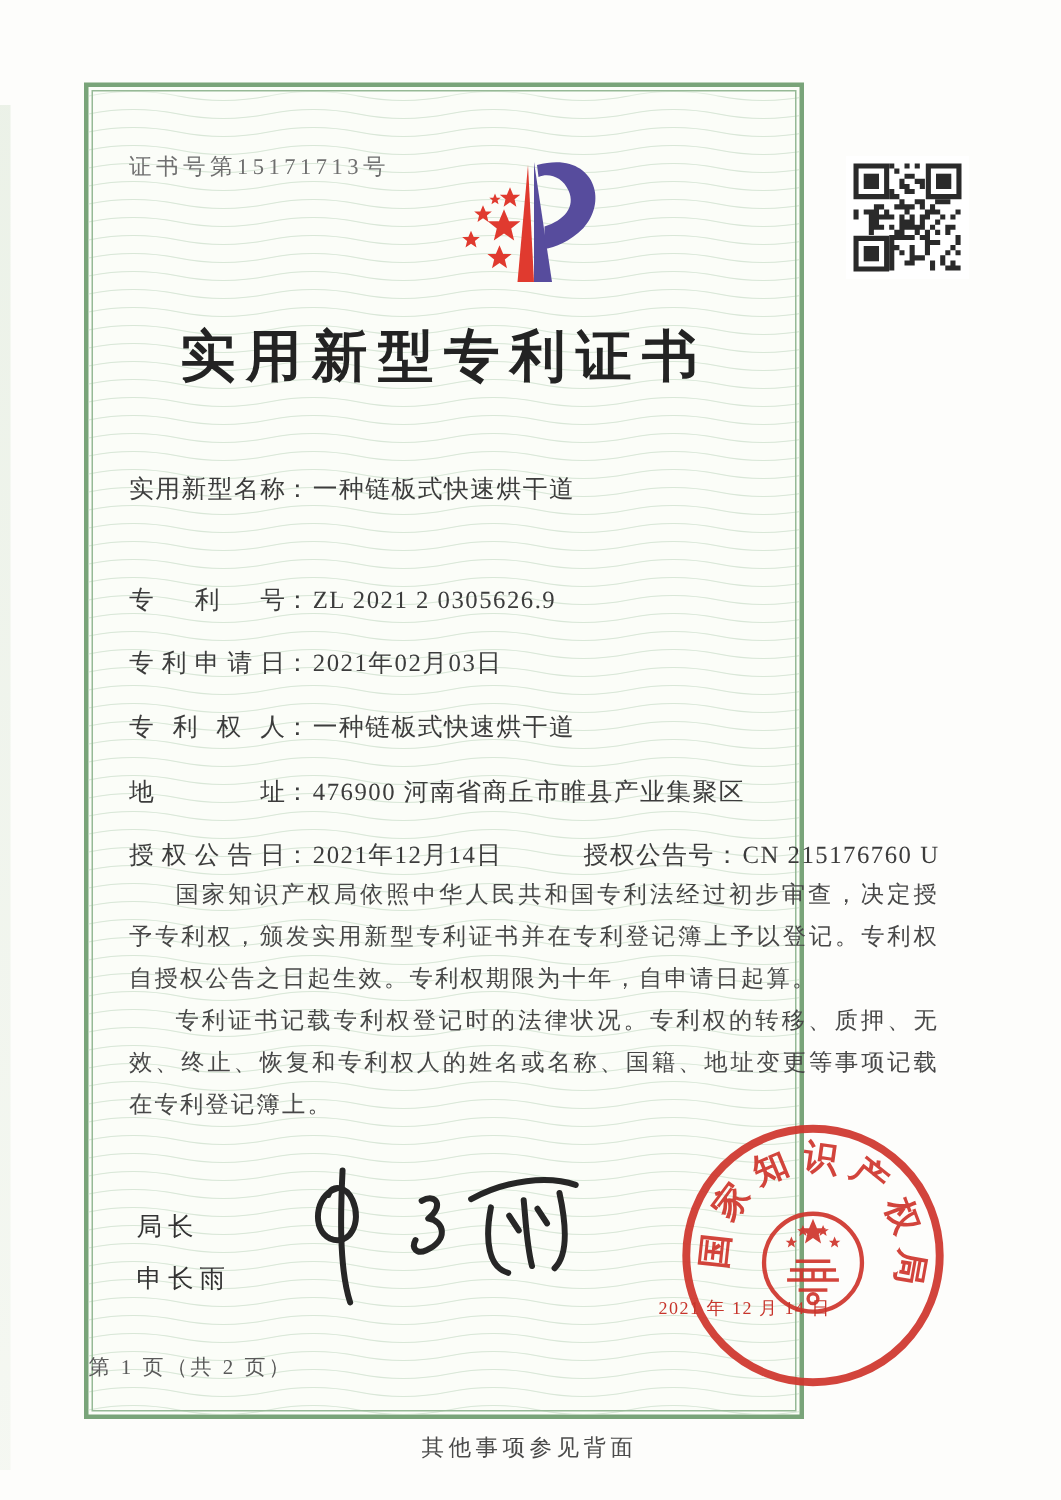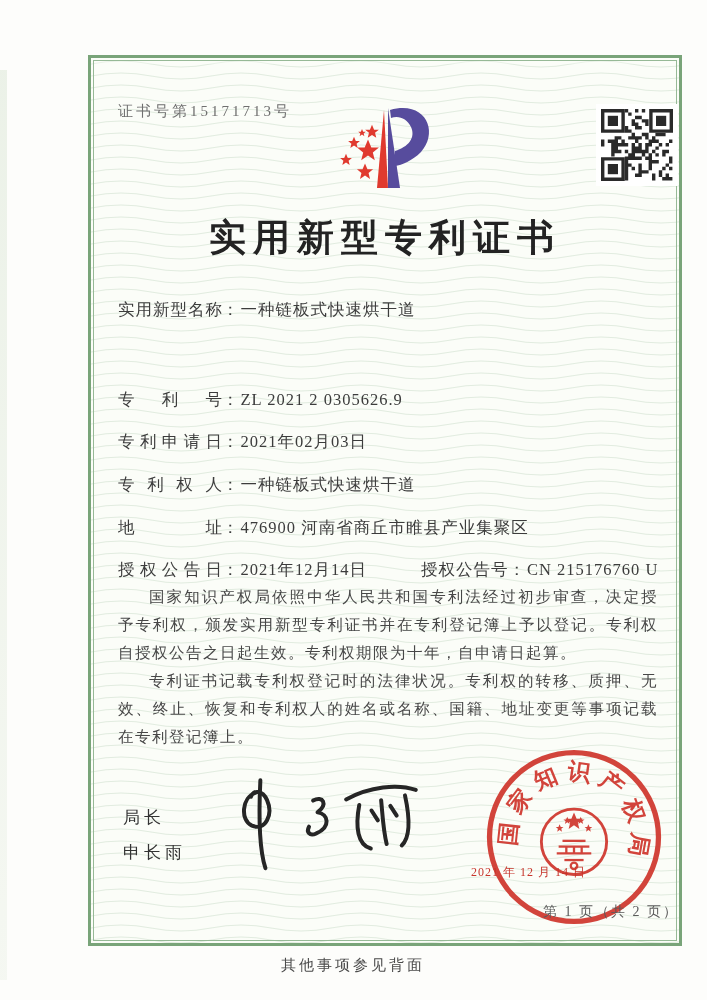--- a/index.html
+++ b/index.html
@@ -7,58 +7,58 @@
     width:707px;height:1000px;position:relative;overflow:hidden;
     background:#fdfdfb;
     font-family:"Liberation Serif","DejaVu Serif",serif;
     color:#3d3d3d;
   }
   
   .scan-edge{position:absolute;left:0;top:70px;width:7px;height:910px;
     background:linear-gradient(180deg,#dde8d8,#eef3ea);opacity:.55;}
 
   
-  .frame{position:absolute;left:56px;top:55px;width:594px;height:891px;
-    border:3px solid #79a479;background:#fbfdf8;box-sizing:border-box;margin-left:32px;}
+  .frame{position:absolute;left:56px;top:55px;width:480px;height:891px;
+    border:3px solid #79a479;background:#fbfdf8;box-sizing:border-box;}
   .frame-inner{position:absolute;inset:2px;border:1px solid #96b996;pointer-events:none;}
   .waves{position:absolute;inset:0;width:100%;height:100%;}
 
   .cert-no{position:absolute;left:27px;top:44px;font-size:15px;color:#6f6f6f;
     letter-spacing:3px;}
 
   .logo{position:absolute;left:240px;top:40px;width:112px;height:102px;}
   .qr{position:absolute;left:505px;top:46px;width:82px;height:82px;background:#fff;}
 
   .title{position:absolute;left:0;top:155px;width:100%;text-align:center;
     font-size:37px;font-weight:bold;letter-spacing:7px;color:#232323;}
 
   .field-row{position:absolute;left:27px;font-size:16.5px;color:#3c3c3c;white-space:nowrap;}
   .flabel{display:inline-block;width:104px;text-align:justify;text-align-last:justify;}
   .fcolon{margin-right:2px;}
   .fvalue{letter-spacing:1px;}
-  .row-1{top:241px}.row-2{top:288px}.row-3{top:331px}.row-4{top:373px}
+  .row-1{top:257px}.row-2{top:288px}.row-3{top:331px}.row-4{top:373px}
   .row-5{top:416px}.row-6{top:459px}.row-7{top:501px}
   .pair2{position:absolute;left:303px;top:0;}
   .pair2 .flabel2{letter-spacing:1px;}
 
   .body-text{position:absolute;left:27px;top:525px;width:540px;
     font-size:15.5px;line-height:28px;letter-spacing:1.5px;color:#474747;
     text-align:justify;}
   .body-text p{margin:0;text-indent:2em;}
 
   .sign-title{position:absolute;left:32px;top:748px;font-size:17px;letter-spacing:4px;color:#333;}
   .sign-name{position:absolute;left:32px;top:783px;font-size:17px;letter-spacing:4px;color:#333;}
   .signature{position:absolute;left:128px;top:712px;width:220px;height:112px;transform:rotate(-2deg);}
 
   .seal{position:absolute;left:387px;top:683px;width:192px;height:192px;opacity:.92;}
   .seal-date{position:absolute;left:380px;top:806px;width:210px;
     font-family:Liberation Serif, serif;
     font-size:12px;color:#c7342b;letter-spacing:1px;white-space:nowrap;}
 
-  .page-info{position:absolute;left:0;top:845px;width:100%;text-align:right;
+  .page-info{position:absolute;left:0;top:845px;width:100%;text-align:left;
     font-size:14px;color:#5a5a5a;letter-spacing:2px;}
 
   .back-note{position:absolute;left:56px;top:956px;width:594px;text-align:center;
     font-size:15px;color:#4a4a4a;letter-spacing:3px;}
 
   svg text{font-family:"Liberation Serif","DejaVu Serif",serif;}
 </style>
 </head>
 <body>
 

